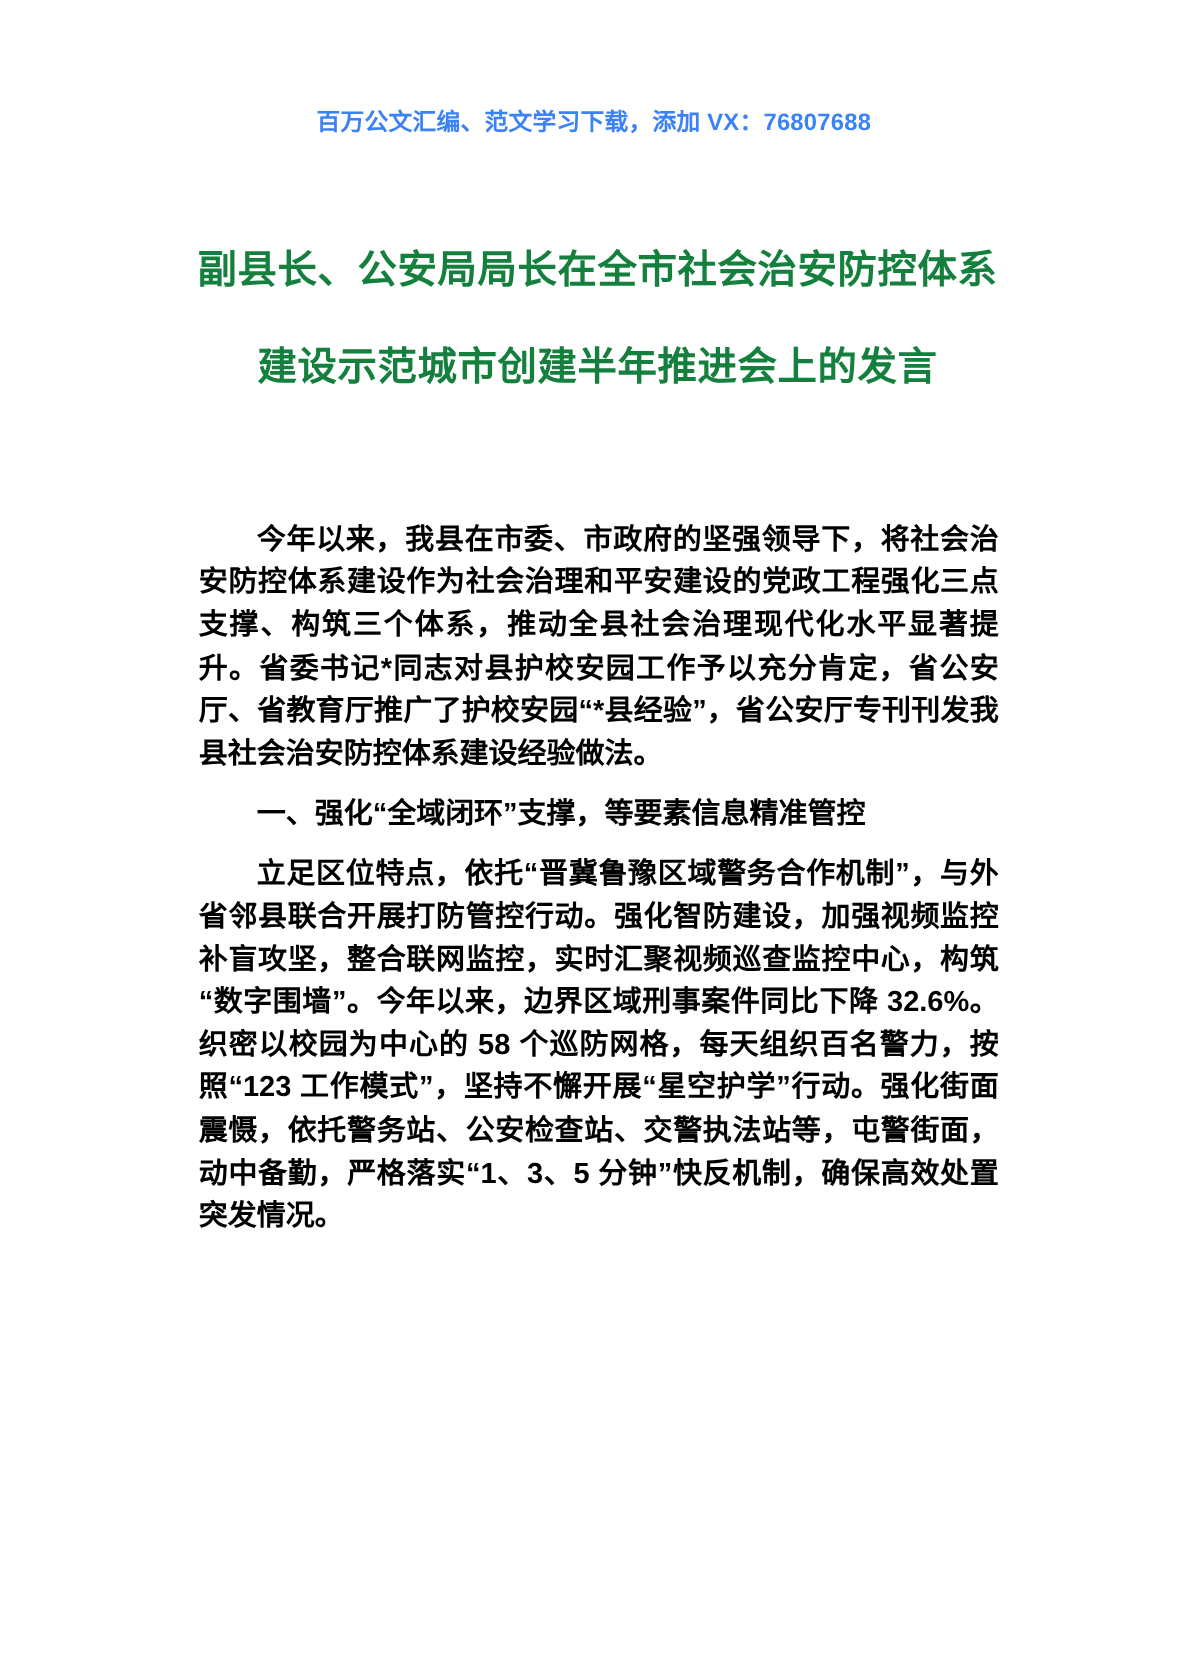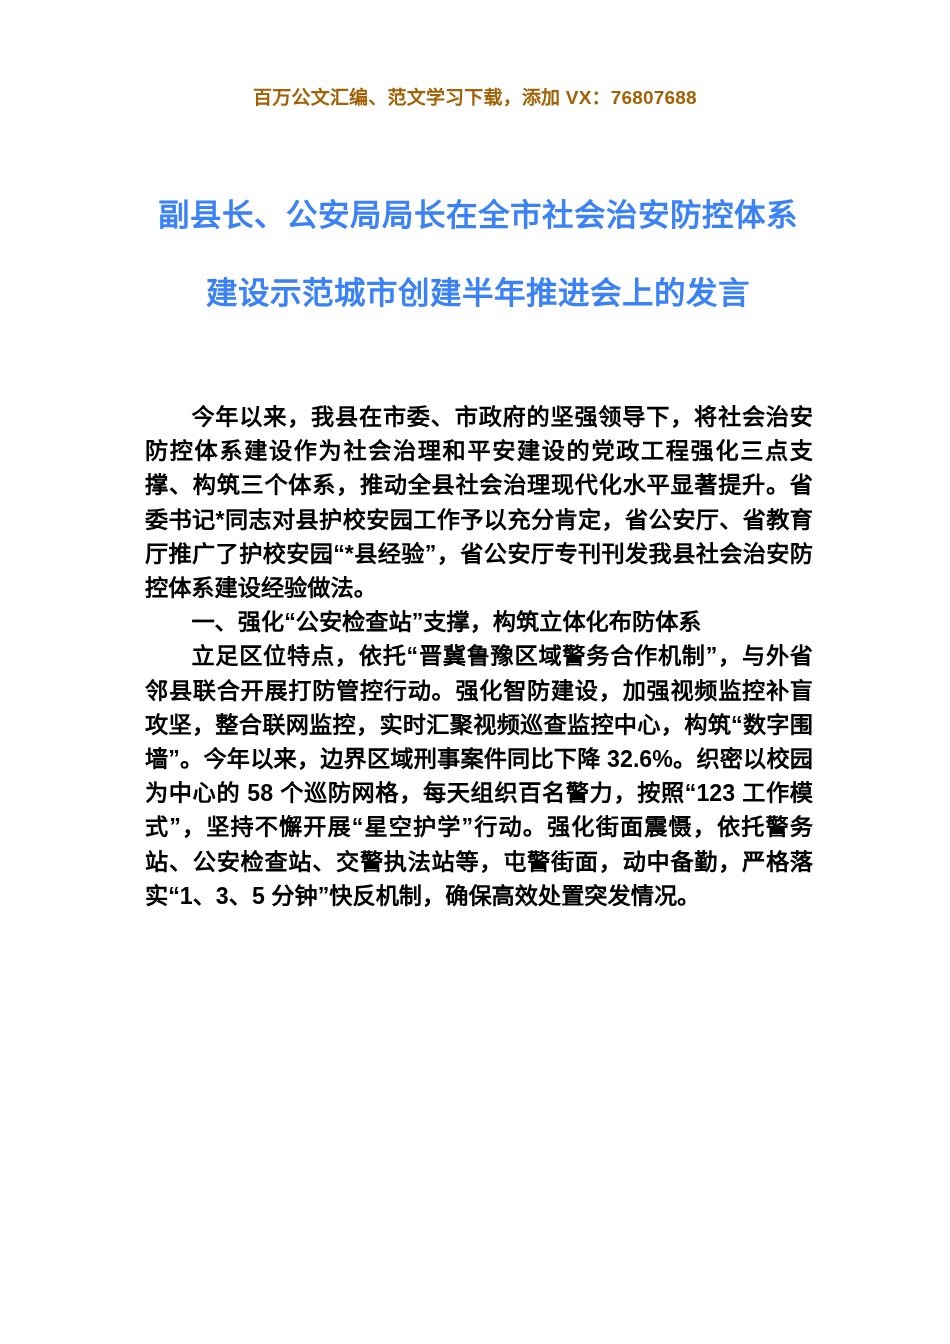--- a/index.html
+++ b/index.html
@@ -19,56 +19,56 @@
     -webkit-font-smoothing: antialiased;
   }
 
   
   .promo-banner {
     position: absolute;
     left: 0;
     top: 82px;
     width: 950px;
     text-align: center;
-    color: #a16207;
+    color: #3b82f6;
     font-size: 19px;
     font-weight: bold;
     letter-spacing: 0.2px;
     white-space: nowrap;
   }
 
   
   .doc-title {
     position: absolute;
     left: 145px;
     top: 176px;
     width: 666px;
     text-align: center;
     font-size: 31.5px;
     font-weight: bold;
     line-height: 78px;
-    color: #3b82f6;
+    color: #15803d;
     letter-spacing: 0.5px;
   }
 
   
   .doc-body {
     position: absolute;
     left: 145px;
     top: 400px;
     width: 668px;
     font-size: 23.2px;
     line-height: 34.2px;
     color: #000000;
     text-align: justify;
     text-justify: inter-ideograph;
   }
 
   .doc-body p {
-    margin: 0;
+    margin: 14px;
     text-indent: 2em;
     text-align: justify;
     text-justify: inter-ideograph;
     font-weight: bold;
   }
 
   .doc-body p.heading {
     text-indent: 2em;
   }
 </style>
@@ -76,17 +76,17 @@
 <body>
 
 <div class="page">
 
   <div class="promo-banner">百万公文汇编、范文学习下载，添加 VX：76807688</div>
 
   <div class="doc-title">副县长、公安局局长在全市社会治安防控体系建设示范城市创建半年推进会上的发言</div>
 
   <div class="doc-body">
       <p class="body">今年以来，我县在市委、市政府的坚强领导下，将社会治安防控体系建设作为社会治理和平安建设的党政工程强化三点支撑、构筑三个体系，推动全县社会治理现代化水平显著提升。省委书记*同志对县护校安园工作予以充分肯定，省公安厅、省教育厅推广了护校安园“*县经验”，省公安厅专刊刊发我县社会治安防控体系建设经验做法。</p>
-      <p class="heading">一、强化“公安检查站”支撑，构筑立体化布防体系</p>
+      <p class="heading">一、强化“全域闭环”支撑，等要素信息精准管控</p>
       <p class="body">立足区位特点，依托“晋冀鲁豫区域警务合作机制”，与外省邻县联合开展打防管控行动。强化智防建设，加强视频监控补盲攻坚，整合联网监控，实时汇聚视频巡查监控中心，构筑“数字围墙”。今年以来，边界区域刑事案件同比下降 32.6%。织密以校园为中心的 58 个巡防网格，每天组织百名警力，按照“123 工作模式”，坚持不懈开展“星空护学”行动。强化街面震慑，依托警务站、公安检查站、交警执法站等，屯警街面，动中备勤，严格落实“1、3、5 分钟”快反机制，确保高效处置突发情况。</p>
     </div>
 
 </div>
 
 </body></html>

